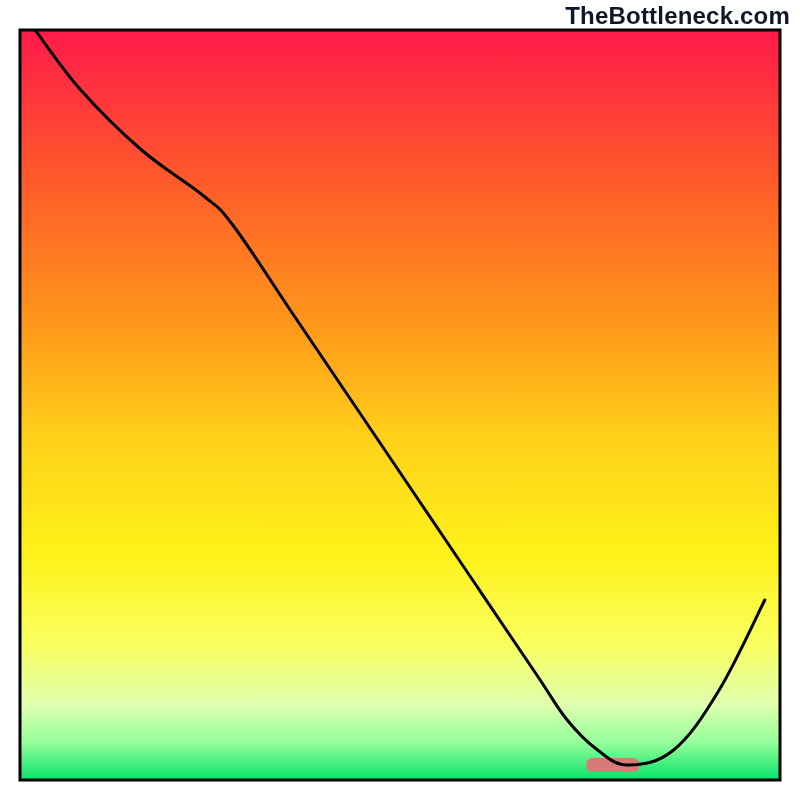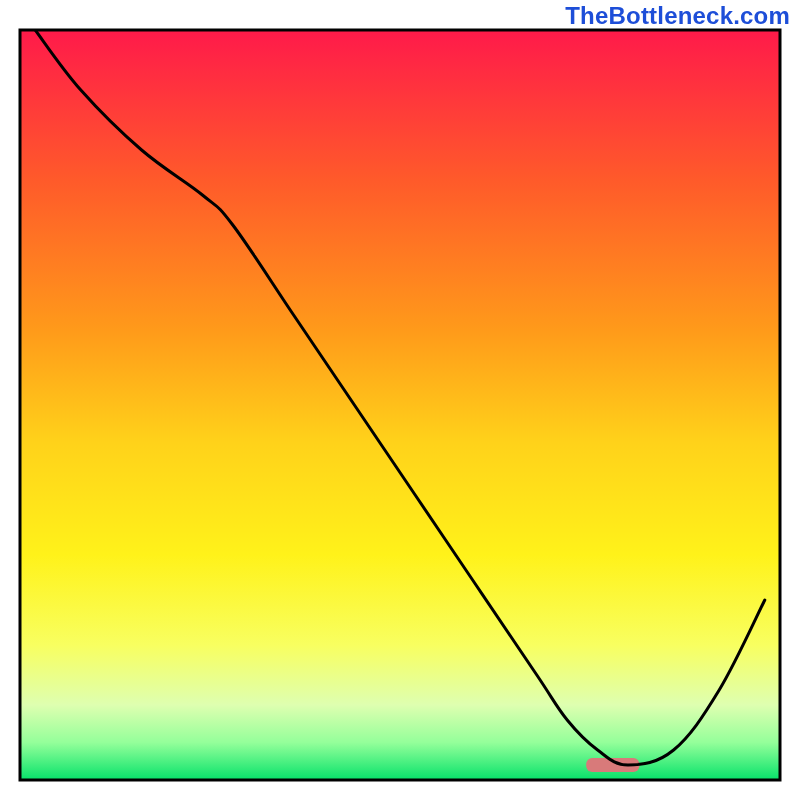--- a/index.html
+++ b/index.html
@@ -15,21 +15,21 @@
     position: relative;
     width: 800px;
     height: 800px;
   }
   .watermark {
     position: absolute;
     top: 2px;
     right: 10px;
     font-size: 24px;
     font-weight: 600;
-    color: #1d4ed8;
+    color: #0f172a;
     letter-spacing: 0.2px;
     z-index: 10;
     user-select: none;
   }
   svg.chart {
     position: absolute;
     left: 0;
     top: 0;
     width: 800px;
     height: 800px;

